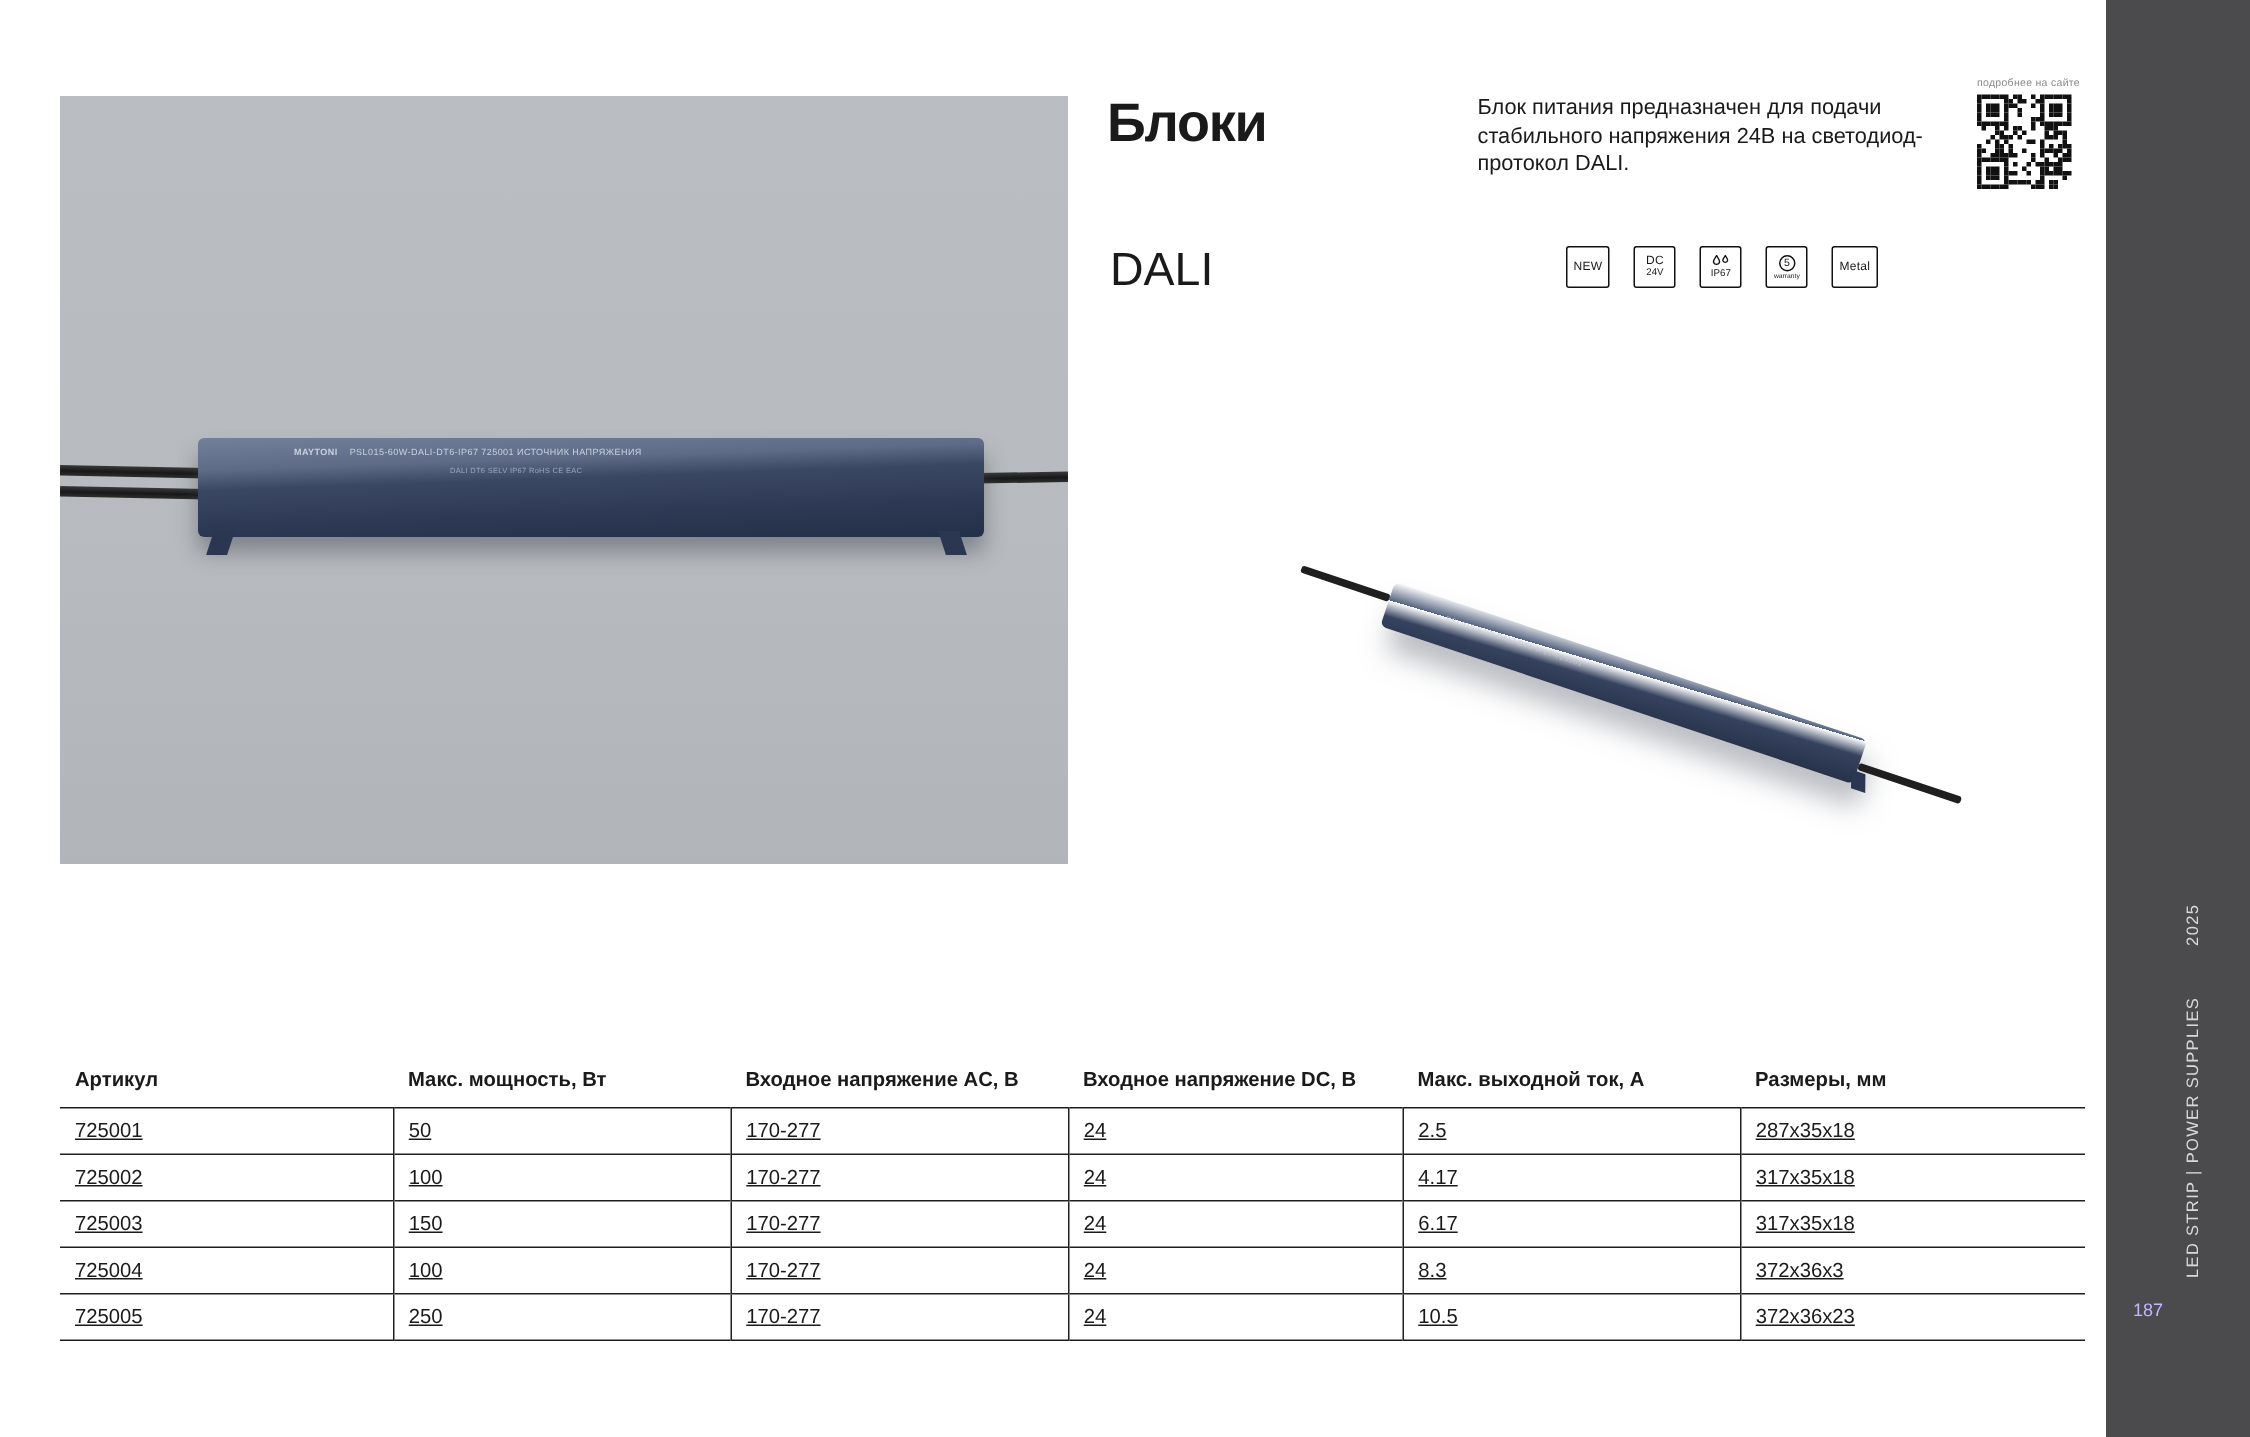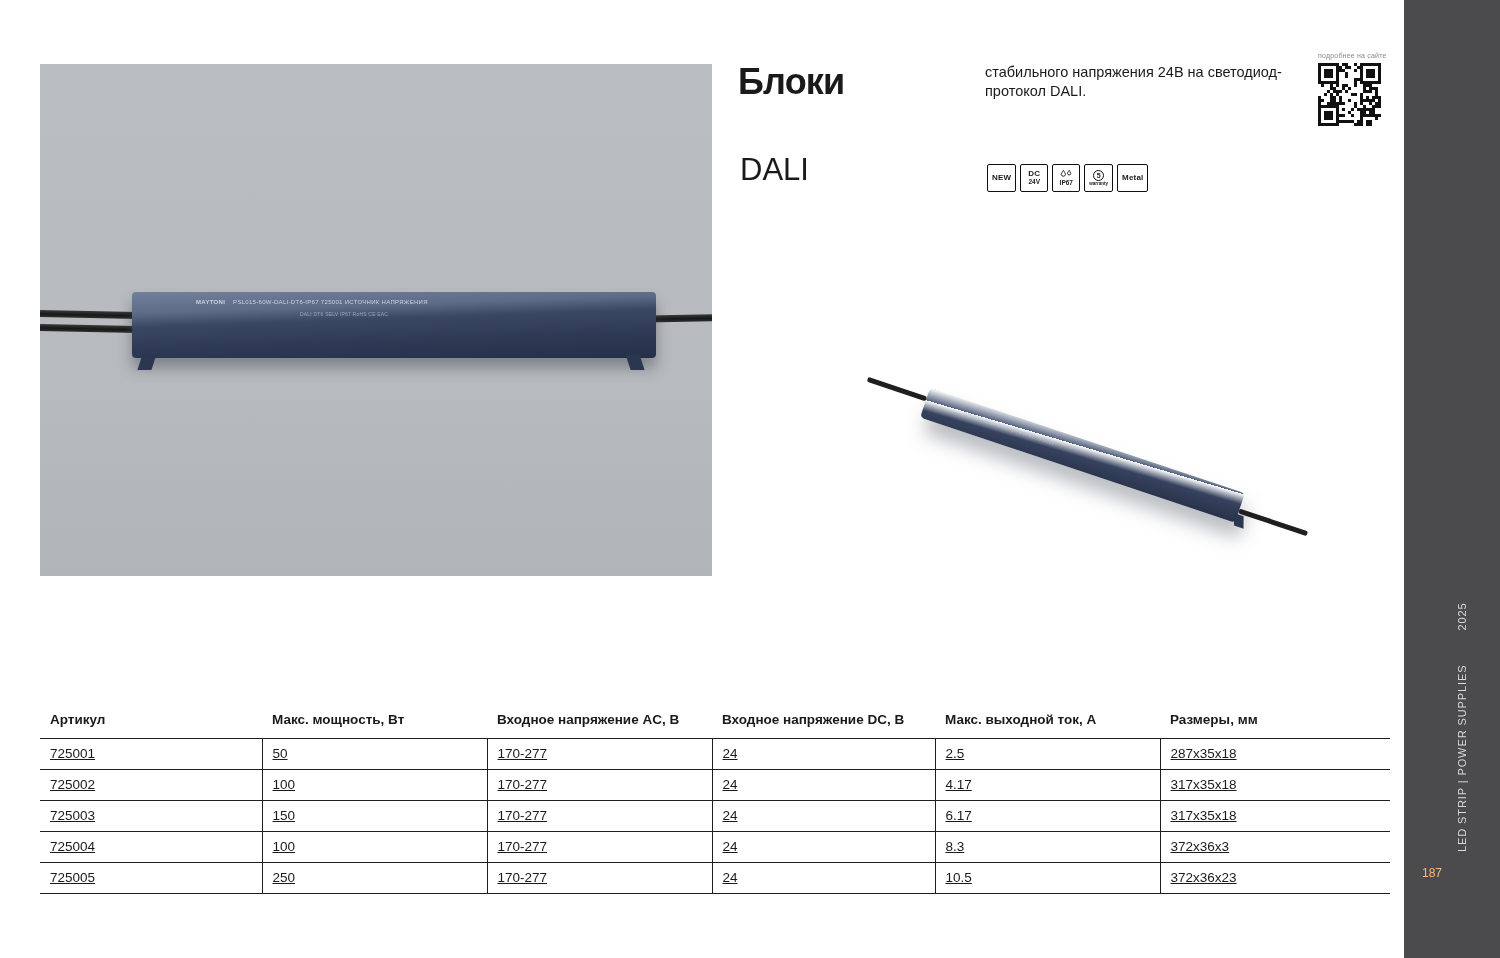--- a/index.html
+++ b/index.html
@@ -40,38 +40,38 @@
   .device-diag .d-wire-r { position:absolute; right:-72px; top:16px; width:72px; height:5px;
                            background:#1f1f1f; border-radius:2px; }
   .device-diag .d-tab-r { position:absolute; right:-8px; top:22px; width:10px; height:12px;
                           background:#2b3750; transform:skewX(18deg); }
   .device-diag .d-label { position:absolute; left:40px; top:10px; white-space:nowrap;
                           color:#c3ccdc; font-size:5px; letter-spacing:.4px; opacity:.75; }
 
   
   .title { position:absolute; left:738px; top:58px; font-size:36px; font-weight:bold;
            line-height:47px; letter-spacing:-0.8px; }
-  .subtitle { position:absolute; left:740px; top:152px; font-size:31px; font-weight:normal;
+  .subtitle { position:absolute; left:740px; top:162px; font-size:31px; font-weight:normal;
               letter-spacing:0; }
 
   
   .description { position:absolute; left:985px; top:63px; width:320px;
                  font-size:14.5px; line-height:18.5px; }
 
   
   .qr-wrap { position:absolute; left:1318px; top:52px; width:70px; }
   .qr-caption { font-size:7px; color:#8a8a8a; letter-spacing:.2px; white-space:nowrap;
                 margin-bottom:4px; }
   .qr-grid { display:grid; grid-template-columns:repeat(21,3px);
              grid-auto-rows:3px; width:63px; }
   .qr-grid i { display:block; }
   .qr-grid i.b { background:#111; }
 
   
-  .badges { position:absolute; left:987px; top:164px; display:flex; gap:4px;font-weight:bold; }
+  .badges { position:absolute; left:1044px; top:164px; display:flex; gap:16px; }
   .badge { min-width:28px; height:28px; border:1.6px solid #111; border-radius:2px;
            display:flex; flex-direction:column; align-items:center; justify-content:center;
            padding:1px 4px; line-height:1; background:#fff; }
   .badge .b1 { font-size:8px; letter-spacing:.2px; }
   .badge .b2 { font-size:6.5px; margin-top:1px; }
   .badge .b-sub { font-size:4.5px; margin-top:1px; }
   .badge svg { display:block; }
   .circ5 { width:11px; height:11px; border:1.2px solid #111; border-radius:50%;
            font-size:7px; display:flex; align-items:center; justify-content:center; }
 
@@ -85,21 +85,21 @@
   .spec-table tbody tr:last-child { border-bottom:1.5px solid #1f1f1f; }
 
   
   .sidebar { position:absolute; left:1404px; top:0; width:96px; height:958px;
              background:#4b4b4d; }
   .sidebar-vertical { position:absolute; left:52px; top:852px;
                       transform:rotate(-90deg); transform-origin:0 0;
                       white-space:nowrap; color:#d9d9d9; font-size:11px;
                       letter-spacing:.9px; }
   .sidebar-vertical .year { margin-left:30px; }
-  .page-number { position:absolute; left:18px; top:866px; color:#fdba74; font-size:12px; }
+  .page-number { position:absolute; left:18px; top:866px; color:#c4b5fd; font-size:12px; }
 </style>
 </head>
 <body>
 
 <div class="photo-left">
   <div class="wire wire-l1"></div>
   <div class="wire wire-l2"></div>
   <div class="wire wire-r1"></div>
   <div class="device-body">
     <div class="device-tab t-left"></div>
@@ -120,20 +120,21 @@
     <div class="d-label">PSL015-60W-DALI-DT6-IP67 725001</div>
   </div>
 </div>
 
 <h1 class="title">
   <span>Блоки</span><br>
 </h1>
 <div class="subtitle">DALI</div>
 
 <div class="description">
+  <div>Блок питания предназначен для подачи</div>
   <div>стабильного напряжения 24В на светодиод-</div>
   <div>протокол DALI.</div>
 </div>
 
 <div class="qr-wrap">
   <div class="qr-caption">подробнее на сайте</div>
   <div class="qr-grid" id="qr">
       <i class="b"></i>
       <i class="b"></i>
       <i class="b"></i>

